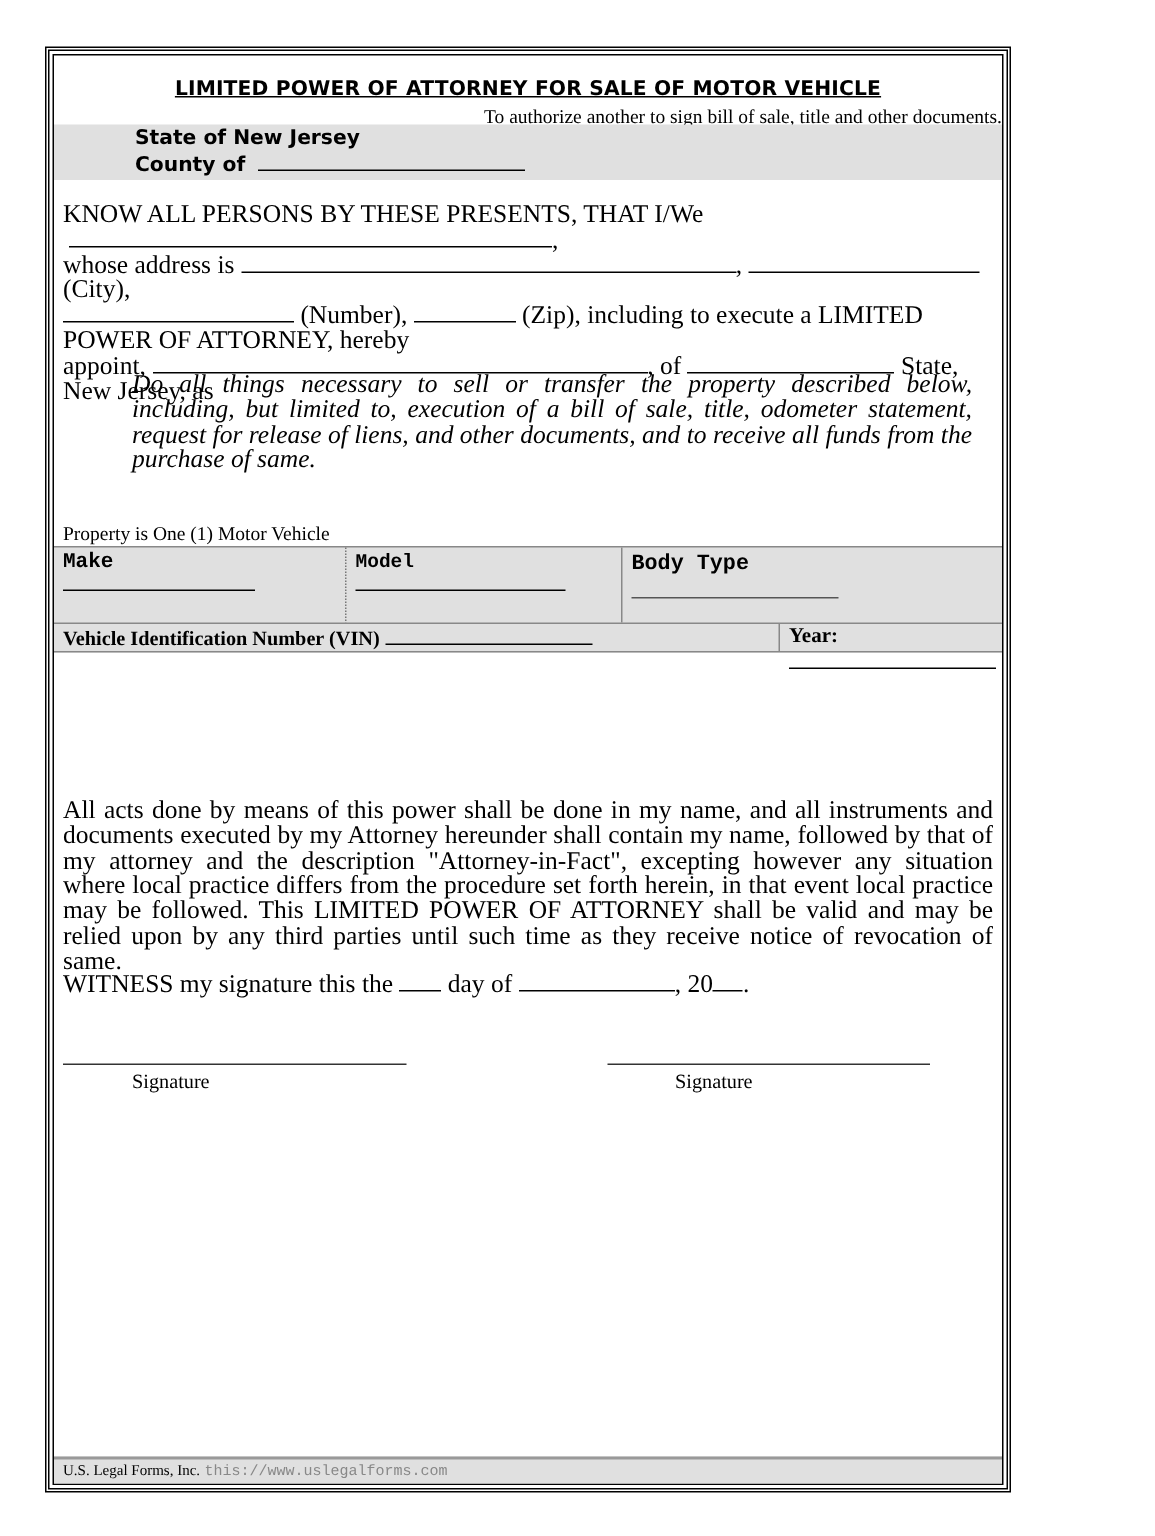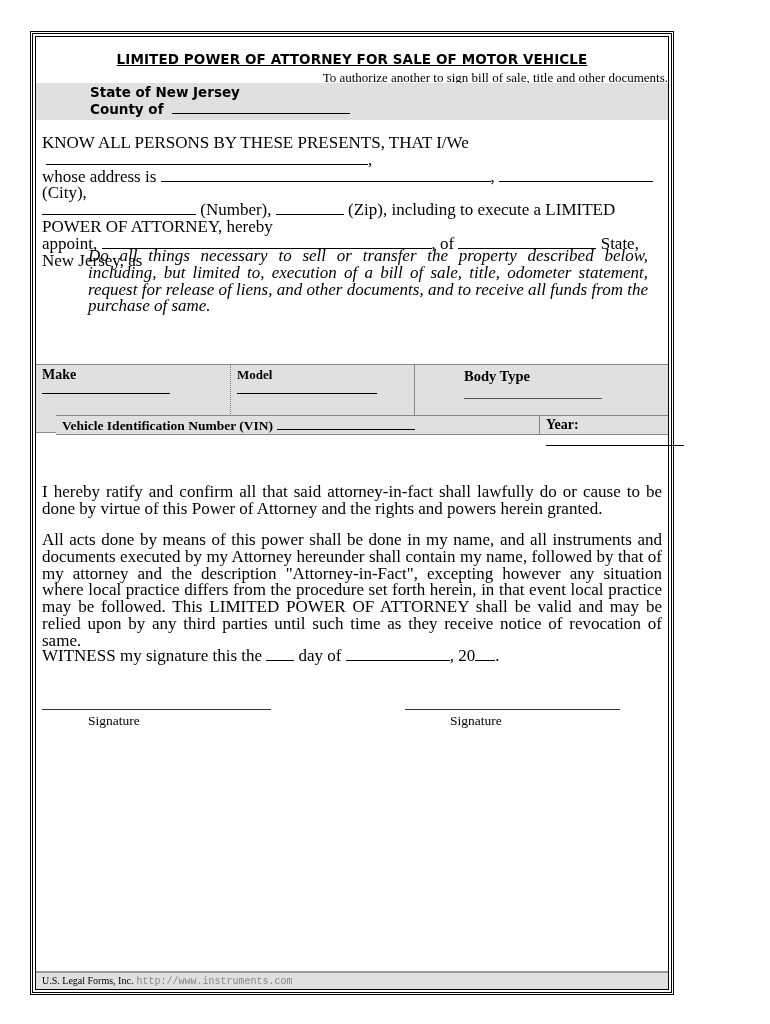--- a/index.html
+++ b/index.html
@@ -8,27 +8,27 @@
     .outer-inner { position:absolute; left:2px; top:2px; right:2px; bottom:2px; border:1px solid #000; }
     .abs { position:absolute; }
     .title { left:0; right:0; top:14px; text-align:center; font-family:"DejaVu Sans", sans-serif; font-weight:bold; font-size:13.5px; text-decoration:underline; letter-spacing:0.1px; }
     .subtitle { left:0; right:0; top:33px; text-align:right; font-size:13px; }
     .state-band { left:0; right:0; top:46px; height:37px; background:#e0e0e0; }
     .state-line { left:6px; font-family:"DejaVu Sans", sans-serif; font-weight:bold; font-size:13.5px;margin-left:48px; }
     .blank { display:inline-block; border-bottom:1px solid #000; height:12px; vertical-align:baseline; }
     .para { left:6px; right:12px; font-size:17px; line-height:16.8px; }
     .justify { text-align:justify; }
     .vehicle-table { left:0; right:0; top:327px; height:67px; border-top:1px solid #888; border-bottom:1px solid #888; background:#e0e0e0; }
-    .cell { position:absolute; top:0; bottom:16px; }
+    .cell { position:absolute; top:0; bottom:16px;font-family:Liberation Mono, monospace; }
     .cell-make { left:0; width:194px; border-right:1px dotted #777; }
     .cell-model { left:195px; width:183px; border-right:1px solid #888;text-align:right; }
-    .cell-body { left:379px; right:0;margin-left:43px; }
+    .cell-body { left:379px; right:0; }
     .cell-label { position:absolute; left:6px; top:2px; font-weight:bold; font-size:14px; }
     .cell-line { position:absolute; border-bottom:1px solid #000; }
-    .vin-row { left:0; right:0; top:378px; height:18px; border-top:1px solid #888; border-bottom:1px solid #888; background:#e0e0e0;margin-left:20px; }
+    .vin-row { left:0; right:0; top:378px; height:18px; border-top:1px solid #888; border-bottom:1px solid #888; background:#e0e0e0; }
     .vin-label { position:absolute; left:6px; top:1px; font-weight:bold; font-size:13.5px; }
     .year-cell { position:absolute; left:483px; top:0; bottom:0; right:0; border-left:1px solid #888; }
     .year-label { position:absolute; left:6px; top:1px; font-weight:bold; font-size:14px; }
     .sig-line { border-bottom:1px solid #333; height:0; }
     .sig-label { font-size:13.5px; }
     .footer { left:0; right:0; bottom:0; height:16px; background:#e0e0e0; border-top:2px solid #999; font-size:10px; }
     .footer-company { position:absolute; left:6px; top:2px; }
     .footer-url { font-family:"Liberation Mono", monospace; color:#888; font-size:10px; margin-left:3px; }
   </style>
 </head>
@@ -68,20 +68,21 @@
       <div>
         <span>appoint,</span>
         <span class="blank" style="width:330px;"></span><span>, of</span>
         <span class="blank" style="width:138px;"></span>
         <span>State, New Jersey, as</span>
       </div>
     </div>
 
     <div class="abs para justify" style="top:211px; left:52px; right:20px;font-style:italic;">Do all things necessary to sell or transfer the property described below, including, but limited to, execution of a bill of sale, title, odometer statement, request for release of liens, and other documents, and to receive all funds from the purchase of same.</div>
 
+    <div class="abs para" style="top:311px; font-size:13px;">Property is One (1) Motor Vehicle</div>
 
     <div class="abs vehicle-table">
       <div class="cell cell-make">
         <div class="cell-label">Make</div>
         <div class="cell-line" style="left:6px; width:128px; top:28px;"></div>
       </div>
       <div class="cell cell-model">
         <div class="cell-label" style="font-size:13px;">Model</div>
         <div class="cell-line" style="left:6px; width:140px; top:28px;"></div>
       </div>
@@ -97,37 +98,36 @@
         <span class="blank" style="width:138px;"></span>
       </div>
       <div class="year-cell">
         <div class="year-label">
           <span>Year:</span>
           <span class="blank" style="width:138px;"></span>
         </div>
       </div>
     </div>
 
-    <div class="abs para justify" style="top:447px; right:6px;">I hereby ratify and confirm all that said attorney-in-fact shall lawfully do or cause to be done by virtue of this Power of Attorney and the rights and powers herein granted.</div>
 
     <div class="abs para justify" style="top:495px; right:6px;">All acts done by means of this power shall be done in my name, and all instruments and documents executed by my Attorney hereunder shall contain my name, followed by that of my attorney and the description "Attorney-in-Fact", excepting however any situation where local practice differs from the procedure set forth herein, in that event local practice may be followed. This LIMITED POWER OF ATTORNEY shall be valid and may be relied upon by any third parties until such time as they receive notice of revocation of same.</div>
 
     <div class="abs para" style="top:611px;">
       <span>WITNESS my signature this the</span>
       <span class="blank" style="width:28px;"></span>
       <span>day of</span>
       <span class="blank" style="width:104px;"></span><span>, 20</span><span class="blank" style="width:20px;"></span><span>.</span>
     </div>
 
     <div class="abs sig-line" style="left:6px; width:229px; top:672px;"></div>
     <div class="abs sig-label" style="left:52px; top:676px;">Signature</div>
 
     <div class="abs sig-line" style="left:369px; width:215px; top:672px;"></div>
     <div class="abs sig-label" style="left:414px; top:676px;">Signature</div>
 
     <div class="abs footer">
       <div class="footer-company">
-        <span>U.S. Legal Forms, Inc.</span><span class="footer-url">http://www.instruments.com</span>
+        <span>U.S. Legal Forms, Inc.</span><span class="footer-url">this://www.uslegalforms.com</span>
       </div>
     </div>
 
   </div>
 </div>
 
 </body></html>

